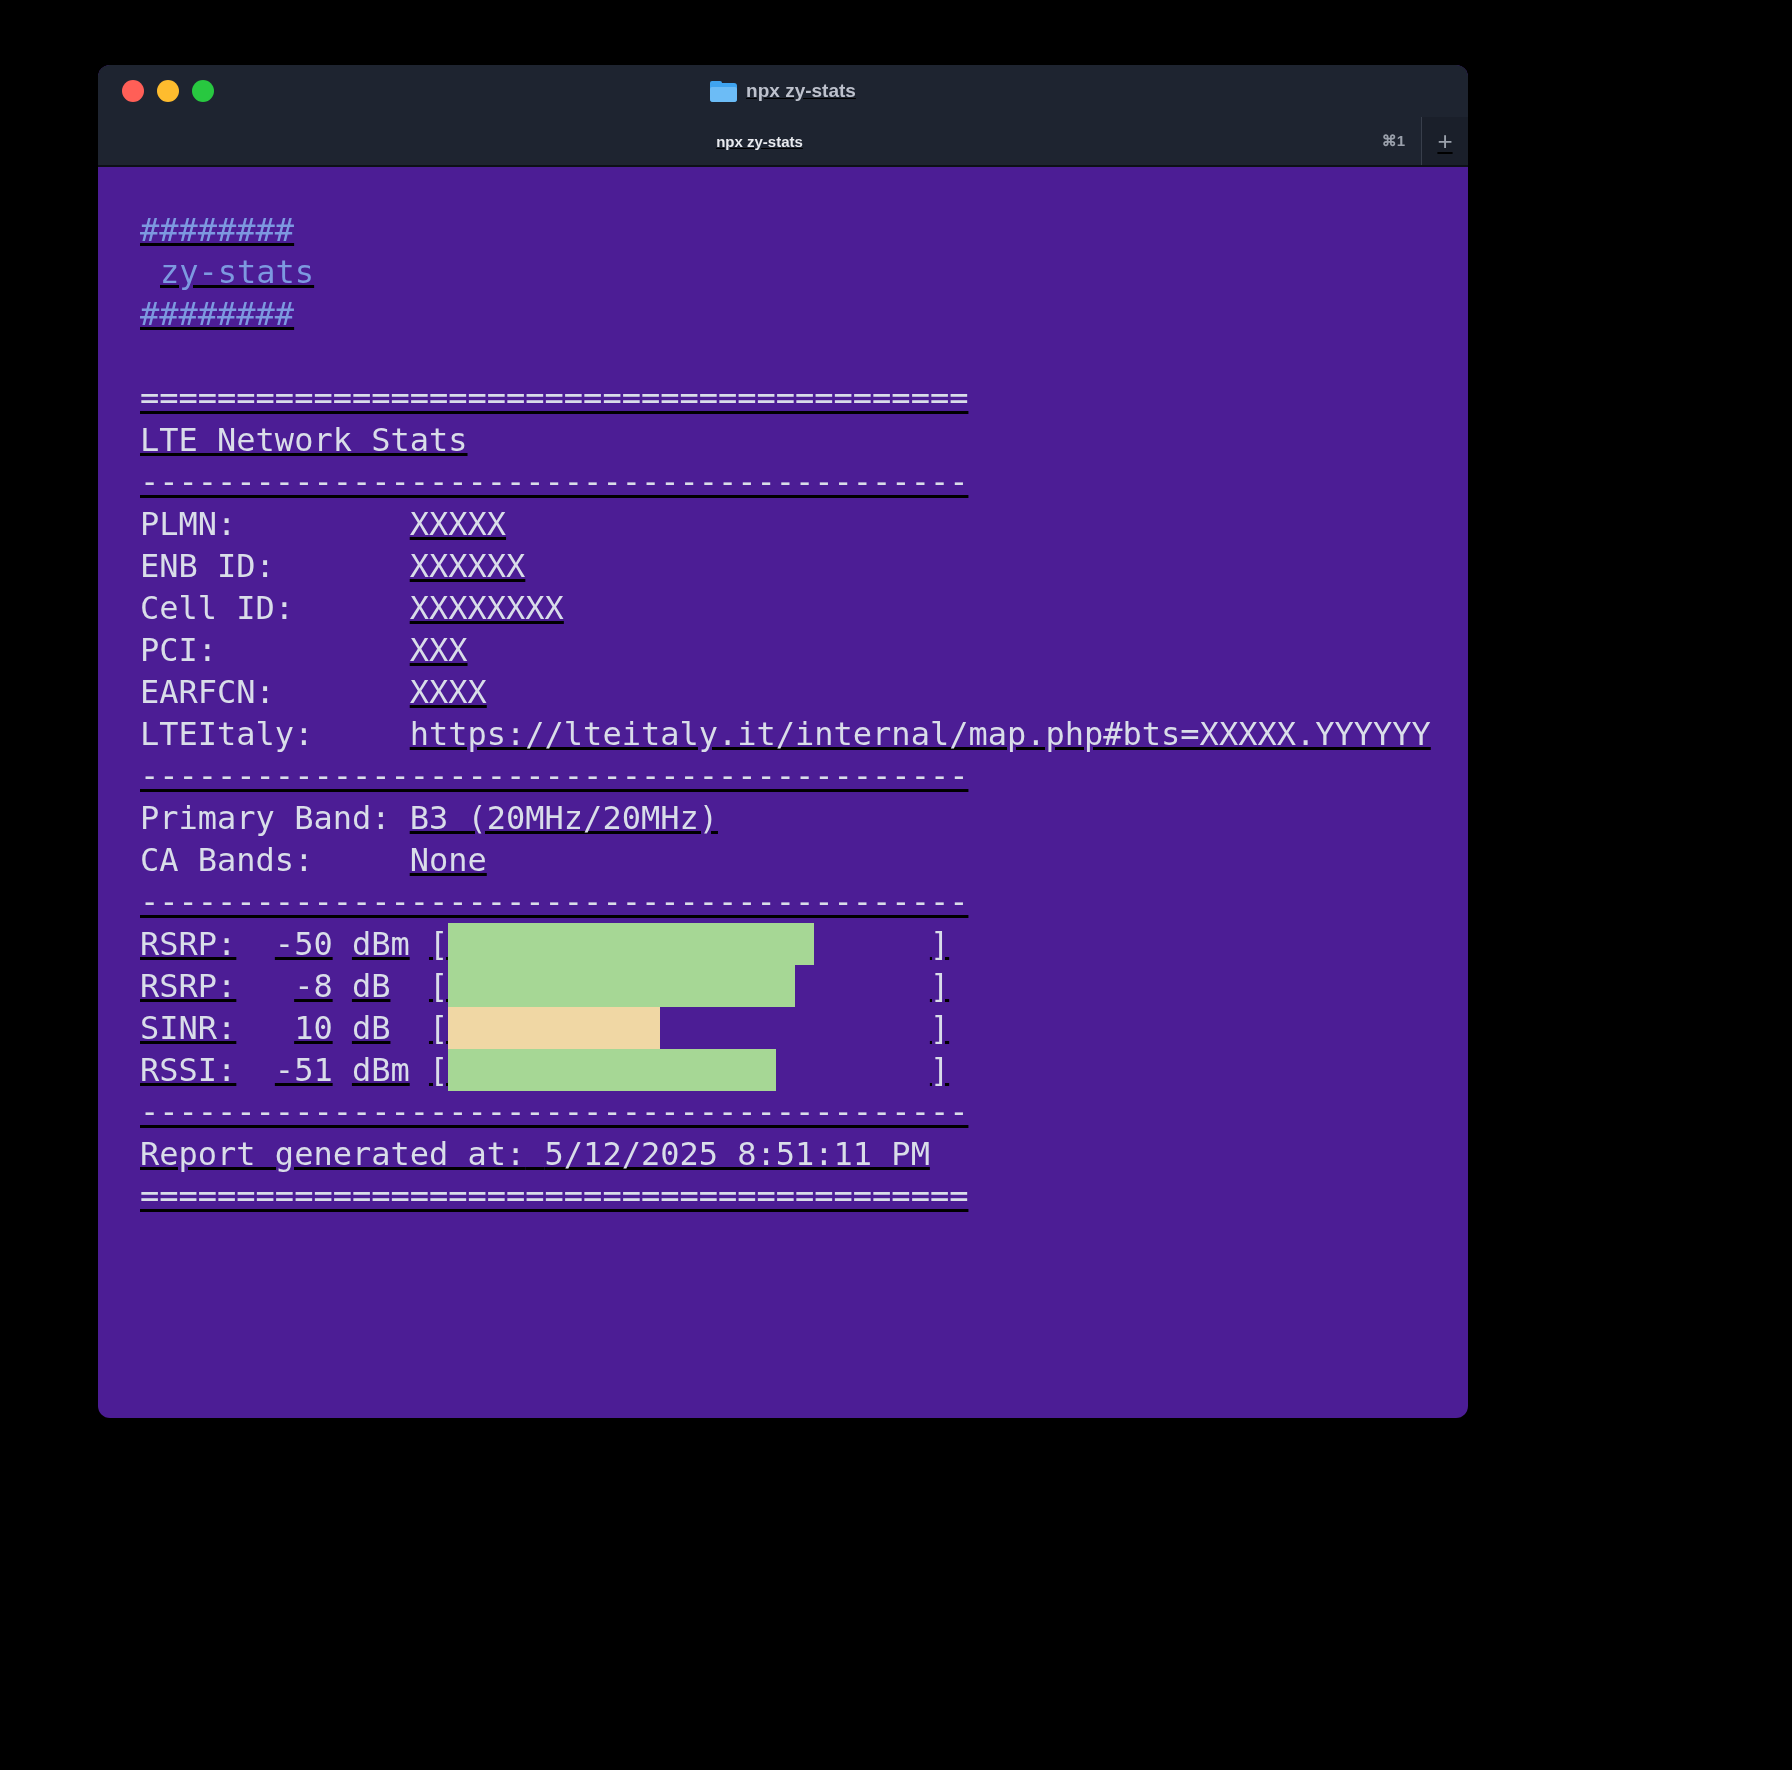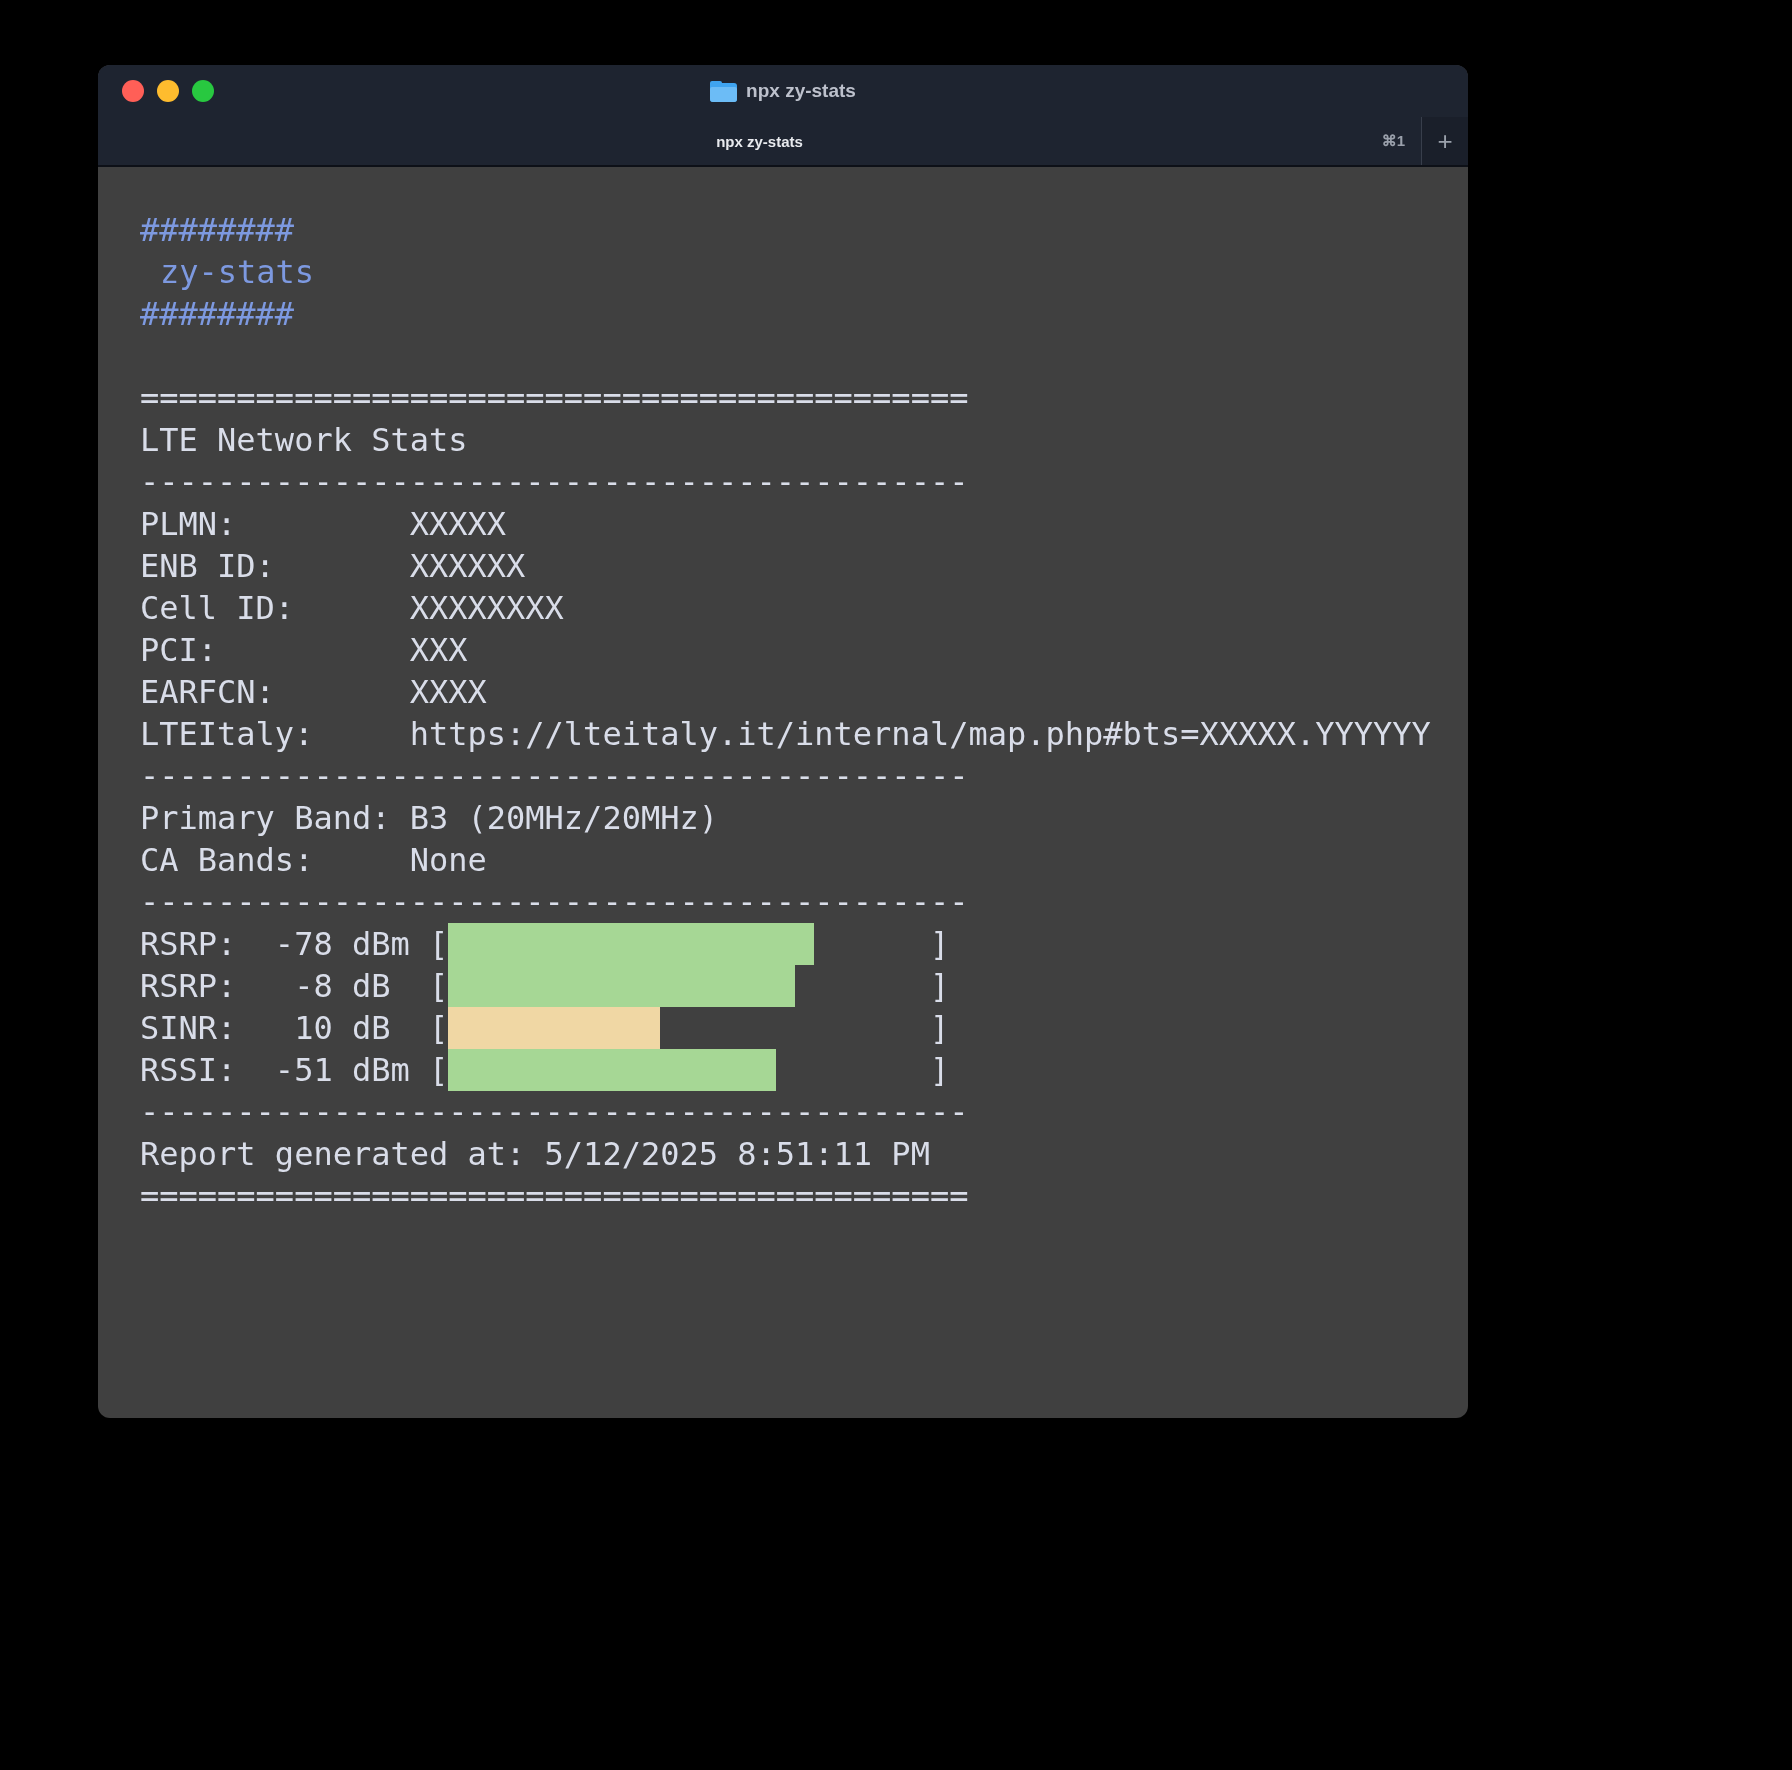--- a/index.html
+++ b/index.html
@@ -1,20 +1,21 @@
 <!DOCTYPE html>
 <html><head>
 <meta charset="utf-8">
 <style>
   html,body{margin:0;padding:0;background:#000;width:1792px;height:1770px;overflow:hidden;}
   .window{
     position:absolute;left:98px;top:65px;width:1370px;height:1353px;
-    background:#404040;border-radius:12px;overflow:hidden;
+    background:#4c1d95;border-radius:12px;overflow:hidden;
     font-family:"Liberation Sans",sans-serif;
     box-shadow:0 22px 60px rgba(0,0,0,.65);
+    text-decoration:underline;
   }
   .titlebar{background:#1e2430;height:100px;position:relative;}
   .title-row{height:52px;display:flex;align-items:center;justify-content:center;position:relative;}
   .traffic{position:absolute;left:24px;top:15px;display:flex;gap:13px;}
   .light{width:22px;height:22px;border-radius:50%;border:none;padding:0;}
   .light.red{background:#ff5f57;}
   .light.yellow{background:#febc2e;}
   .light.green{background:#28c840;}
   .win-title{color:#bdc1cc;font-weight:bold;font-size:19px;display:flex;align-items:center;gap:9px;}
   .folder{width:27px;height:21px;position:relative;display:inline-block;}
@@ -98,21 +99,21 @@
     <div class="tline">-------------------------------------------</div>
     <div id="band-rows">
   <div class="tline"><span class="info-label">Primary Band:</span><span class="info-value">B3 (20MHz/20MHz)</span></div>
 
   <div class="tline"><span class="info-label">CA Bands:</span><span class="info-value">None</span></div>
 </div>
     <div class="tline">-------------------------------------------</div>
     <div id="signal-rows">
   <div class="sig-row">
           <span class="sig-label">RSRP:</span>
-          <span class="sig-value">-78</span>
+          <span class="sig-value">-50</span>
           <span class="sig-sp"> </span>
           <span class="sig-unit">dBm</span>
           <span>[</span>
           <span class="gauge" style="width: 25ch;">
             <span class="gauge-bar" style="width: 19ch; background: rgb(166, 215, 149);"></span>
           </span>
           <span>]</span>
         </div>
 
   <div class="sig-row">

